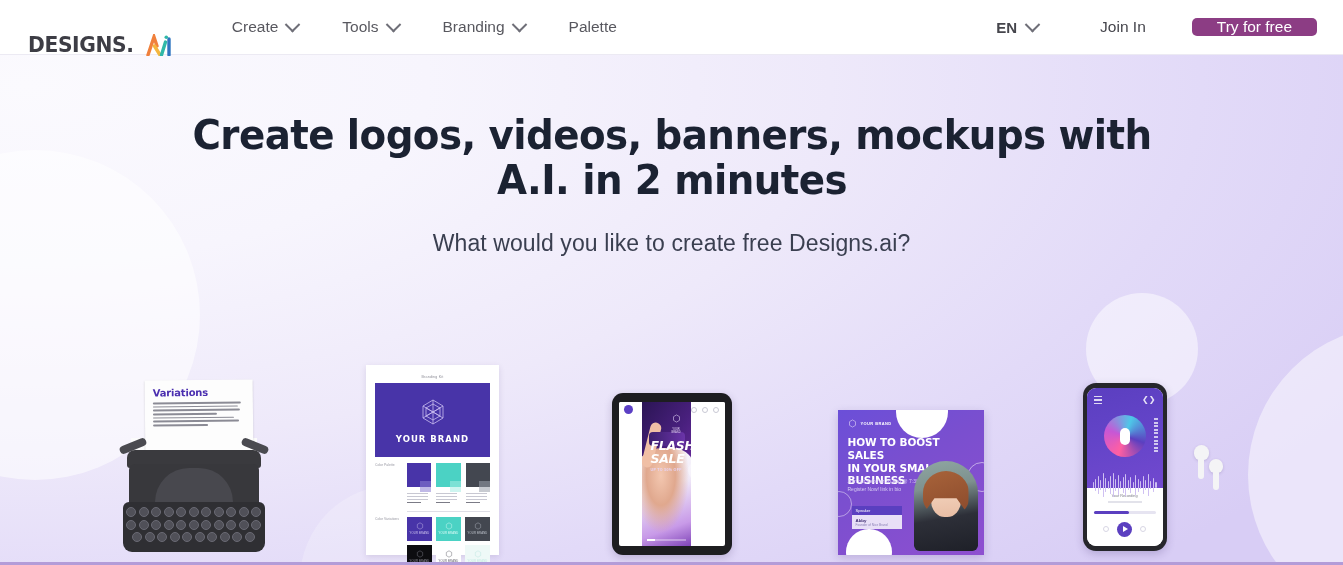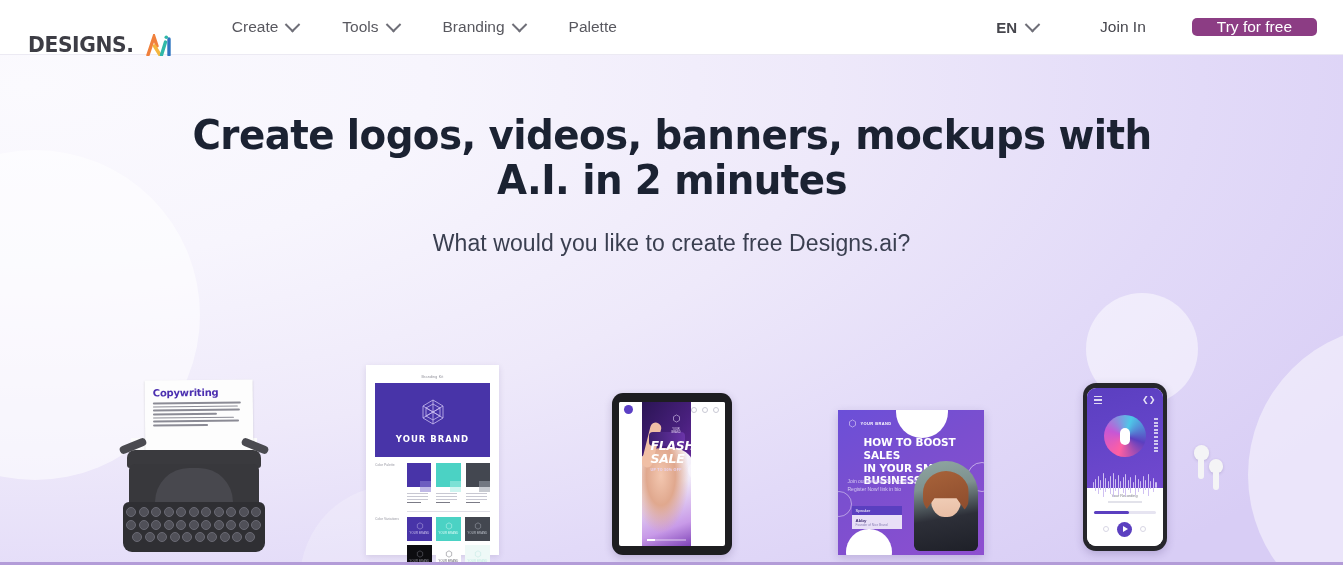--- a/index.html
+++ b/index.html
@@ -220,21 +220,21 @@
   }
   .sm-c1 { position: absolute; width: 52px; height: 52px; border-radius: 50%; background: #ffffff; left: 58px; top: -24px; }
   .sm-c2 { position: absolute; width: 46px; height: 46px; border-radius: 50%; background: #ffffff; left: 8px; bottom: -20px; }
   .sm-ring { position: absolute; width: 30px; height: 30px; border-radius: 50%; border: 1.3px solid rgba(255,255,255,.5); right: -13px; top: 52px; }
   .sm-ring2 { position: absolute; width: 26px; height: 26px; border-radius: 50%; border: 1.3px solid rgba(255,255,255,.45); left: -12px; bottom: 38px; }
   .sm-brand { position: absolute; left: 10px; top: 9px; display: flex; align-items: center; gap: 4px; }
   .sm-brand small { font-size: 4px; color: #fff; font-weight: 700; letter-spacing: .4px; }
   .sm-h {
     position: absolute; left: 10px; top: 26px; width: 118px;
     font-family: "DejaVu Sans", sans-serif; font-weight: 700; color: #fff;
-    font-size: 10.5px; line-height: 1.22; letter-spacing: -0.1px; margin-left: 16px;
+    font-size: 10.5px; line-height: 1.22; letter-spacing: -0.1px;
   }
   .sm-p { position: absolute; left: 10px; top: 68px; width: 112px; font-size: 5px; color: #d9cdf3; line-height: 1.55; }
   .sm-tag { position: absolute; left: 14px; top: 96px; width: 50px; }
   .sm-tag .t1 { background: #5a3fc0; color: #fff; font-size: 4px; padding: 2px 4px; }
   .sm-tag .t2 { background: rgba(255,255,255,.82); padding: 2.5px 4px; }
   .sm-tag .t2 b { font-size: 4.4px; color: #3c2a70; display: block; }
   .sm-tag .t2 i { font-size: 3.2px; color: #8a7fb5; font-style: normal; display: block; }
   .sm-photo {
     position: absolute; right: 6px; bottom: 4px; width: 64px; height: 90px;
     border-radius: 34px 34px 6px 6px; overflow: hidden;
@@ -353,21 +353,21 @@
       <p class="subhead">What would you like to create free Designs.ai?</p>
     </div>
 
     <div class="cards">
 
       <div class="card-col">
         <div class="art">
           <div class="tw">
             <div class="tw-body"></div>
             <div class="tw-paper">
-              <h4>Copywriting</h4>
+              <h4>Variations</h4>
               <div class="tw-line" style="width:96%"></div>
               <div class="tw-line" style="width:92%"></div>
               <div class="tw-line" style="width:95%"></div>
               <div class="tw-line" style="width:70%"></div>
               <div class="tw-line" style="width:88%"></div>
               <div class="tw-line" style="width:94%"></div>
               <div class="tw-line" style="width:60%"></div>
             </div>
             <div class="tw-arm-l"></div>
             <div class="tw-arm-r"></div>

